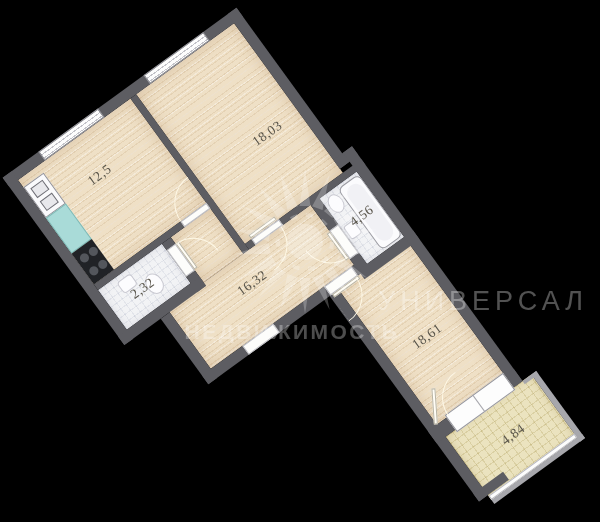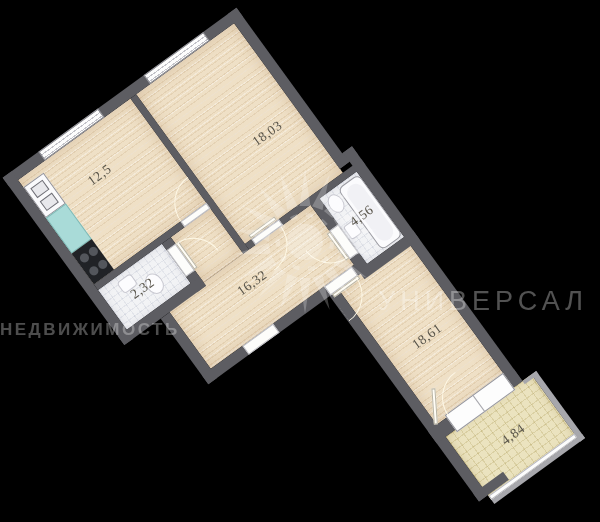--- a/index.html
+++ b/index.html
@@ -32,22 +32,22 @@
   .arc{border:1.6px solid rgba(255,250,232,.95);background:none;}
   .leaf{background:#fffdf6;border:1px solid #b9b4a4;}
   .lbl{font-family:"Liberation Serif",serif;font-size:13.5px;color:var(--label,#575349);
        letter-spacing:.5px;transform:translate(-50%,-50%);white-space:nowrap;}
   .fixture{border:1px solid #8f8f96;background:#fafafc;}
   
   #wm{position:absolute;left:0;top:0;width:600px;height:522px;pointer-events:none;}
   #wm .sun{position:absolute;left:225px;top:162px;width:160px;height:160px;color:#fff;opacity:.24;}
   #wm .l1{position:absolute;left:0;top:286px;width:588px;text-align:right;color:rgba(255,255,255,.32);
           font-weight:normal;font-size:27px;letter-spacing:5px;}
-  #wm .l2{position:absolute;left:0;top:320px;width:584px;text-align:left;color:rgba(255,255,255,.30);
-          font-weight:bold;font-size:17px;letter-spacing:2.5px;}
+  #wm .l2{position:absolute;left:0;top:320px;width:584px;text-align:center;color:rgba(255,255,255,.30);
+          font-weight:bold;font-size:21px;letter-spacing:2.5px;}
 </style>
 </head>
 <body>
 
 <div class="stage">
 
   <div id="plan">
 
     <div class="f" style="left:11px;top:11px;width:139px;height:129px"></div>
     <div class="f" style="left:157px;top:11px;width:121px;height:185px"></div>

